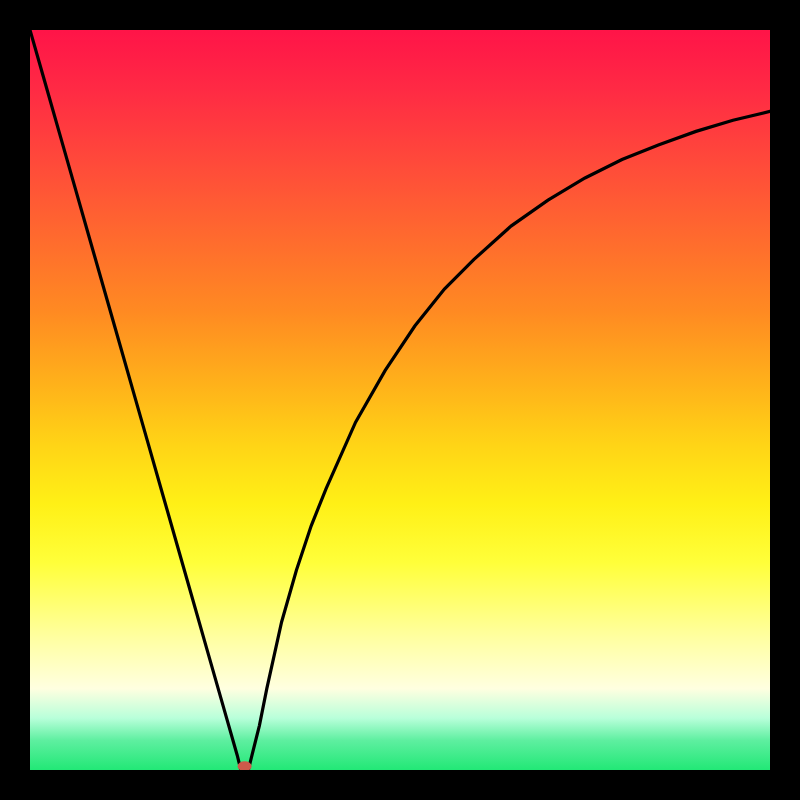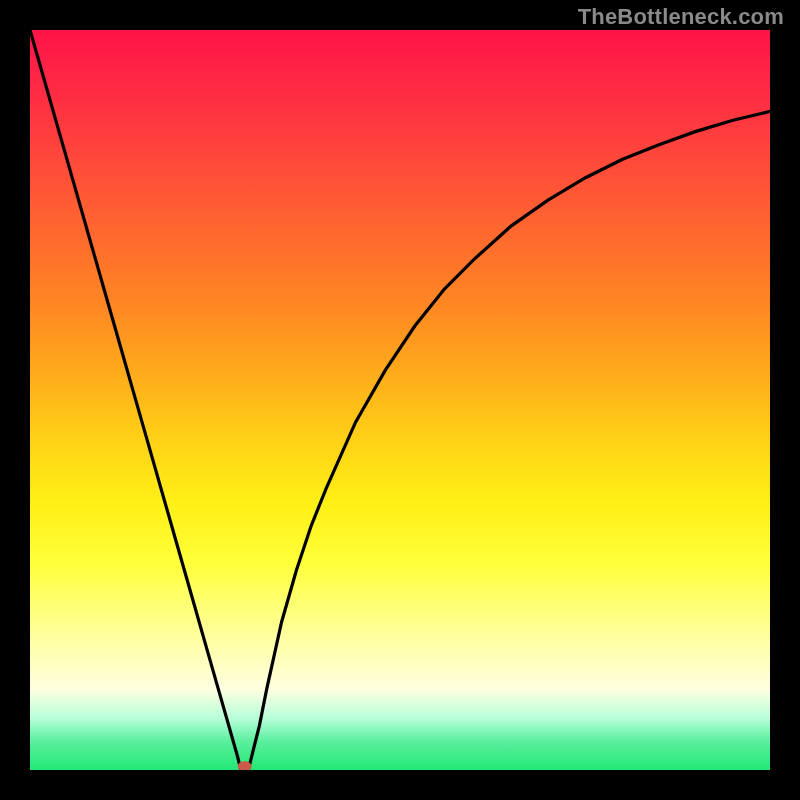--- a/index.html
+++ b/index.html
@@ -54,21 +54,20 @@
     position: absolute;
     inset: 0;
     width: 100%;
     height: 100%;
   }
 </style>
 </head>
 <body>
 
 <div class="container">
-  <div class="watermark">TheBottleneck.com</div>
 
   <div class="plot-area">
     <div class="gradient-bg"></div>
 
     <svg class="curve" viewBox="0 0 740 740" preserveAspectRatio="none">
       <path id="left-branch-path" fill="none" stroke="#000" stroke-width="3.2" stroke-linecap="round" d="M0.00 0.00 L14.80 51.80 L29.60 103.60 L44.40 155.40 L59.20 207.20 L74.00 259.00 L88.80 310.80 L103.60 362.60 L118.40 414.40 L133.20 466.20 L148.00 518.00 L162.80 569.80 L177.60 621.60 L192.40 673.40 L207.20 725.20 L210.90 740.00"></path>
       <path id="right-branch-path" fill="none" stroke="#000" stroke-width="3.2" stroke-linecap="round" d="M218.30 740.00 L222.00 725.20 L229.40 695.60 L236.80 658.60 L251.60 592.00 L266.40 540.20 L281.20 495.80 L296.00 458.80 L325.60 392.20 L355.20 340.40 L384.80 296.00 L414.40 259.00 L444.00 229.40 L481.00 196.10 L518.00 170.20 L555.00 148.00 L592.00 129.50 L629.00 114.70 L666.00 101.38 L703.00 90.28 L740.00 81.40"></path>
       <ellipse id="marker-dot" rx="7" ry="5" cx="214.60" cy="736.30" fill="#cc5a4a"></ellipse>
     </svg>
   </div>

